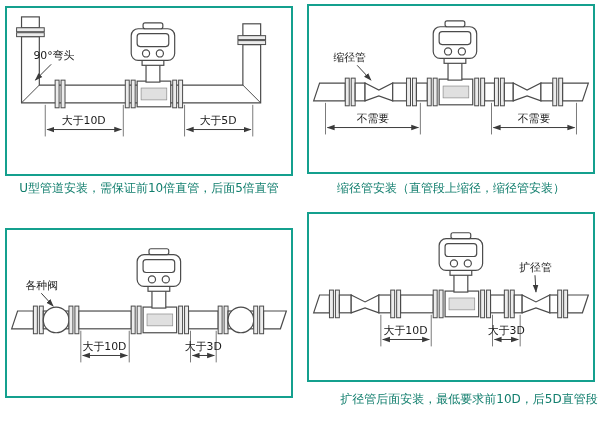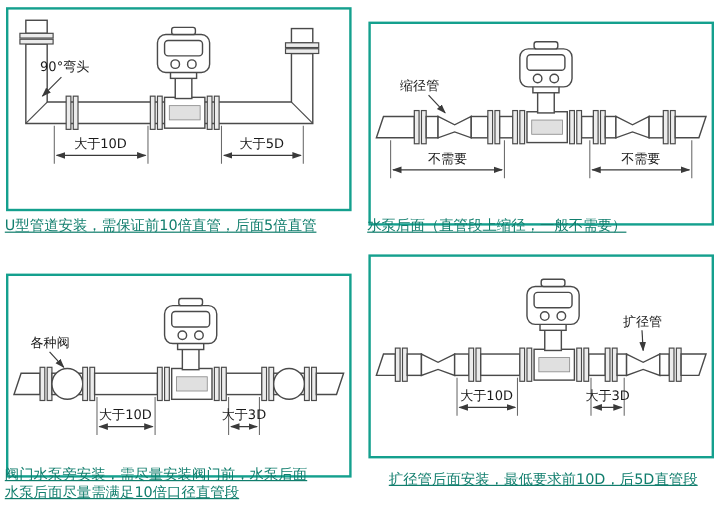--- a/index.html
+++ b/index.html
@@ -1,25 +1,25 @@
 <!DOCTYPE html>
 <html><head>
 <meta charset="utf-8">
 <style>
   html,body{margin:0;padding:0;background:#fff;}
   .page{position:relative;width:600px;height:429px;background:#fff;
         font-family:"DejaVu Sans",sans-serif;overflow:hidden;padding-left:44px;}
   .panel{position:absolute;width:288px;height:170px;border:2px solid #14a08e;
          box-sizing:border-box;background:#fff;}
   #panel-1{left:5px;top:6px}
-  #panel-2{left:307px;top:18px}
+  #panel-2{left:307px;top:4px}
   #panel-3{left:5px;top:228px}
   #panel-4{left:307px;top:212px}
-  .caption{position:absolute;width:290px;color:#117e6d;
-           font-size:12px;line-height:15px;text-decoration:underline;}
+  .caption{position:absolute;width:290px;text-align:center;color:#117e6d;
+           font-size:12px;line-height:15px;}
   #cap-1{left:4px;top:181px}
   #cap-2{left:306px;top:181px}
   #cap-3{left:4px;top:388px}
   #cap-4{left:324px;top:392px}
   svg{display:block;width:100%;height:100%;}
   .pipe{fill:#fff;stroke:#4a4a4a;stroke-width:1.2;}
   .flange{fill:#ececec;stroke:#4a4a4a;stroke-width:1;}
   .body{fill:#fff;stroke:#4a4a4a;stroke-width:1.2;}
   .band{fill:#e0e0e0;stroke:#8a8a8a;stroke-width:0.7;}
   .miter{stroke:#4a4a4a;stroke-width:1;fill:none;}
@@ -271,20 +271,16 @@
       <g>
         <line class="extline" x1="185" y1="102" x2="185" y2="134"></line>
         <line class="extline" x1="213" y1="102" x2="213" y2="134"></line>
         <line class="dimline" x1="187" y1="127" x2="211" y2="127" marker-start="url(#ah4)" marker-end="url(#ah4)"></line>
         <text class="dimtext" x="199" y="121">大于3D</text>
       </g>
     </svg>
   </div>
 
   <div class="caption" id="cap-1">U型管道安装，需保证前10倍直管，后面5倍直管</div>
-  <div class="caption" id="cap-2">水泵后面（直管段上缩径，一般不需要）</div>
-  <div class="caption" id="cap-3">
-    <div>阀门水泵旁安装，需尽量安装阀门前，水泵后面</div>
-    <div>水泵后面尽量需满足10倍口径直管段</div>
-  </div>
+  <div class="caption" id="cap-2">缩径管安装（直管段上缩径，缩径管安装）</div>
   <div class="caption" id="cap-4">扩径管后面安装，最低要求前10D，后5D直管段</div>
 
 </div>
 
 </body></html>

